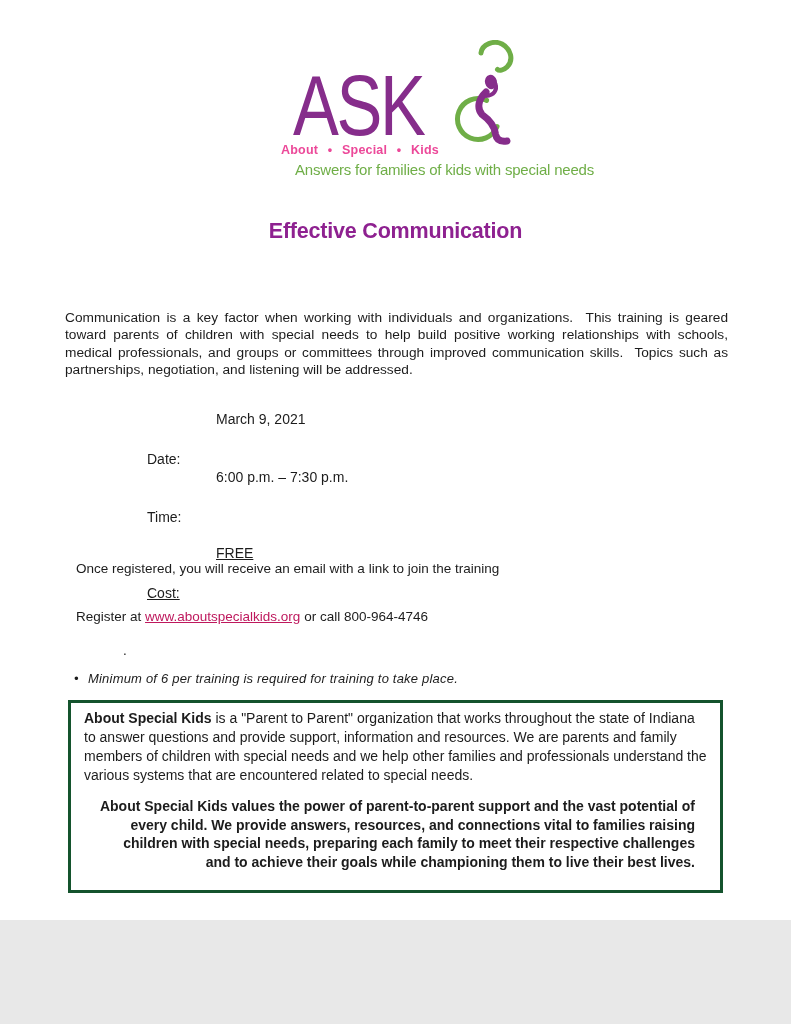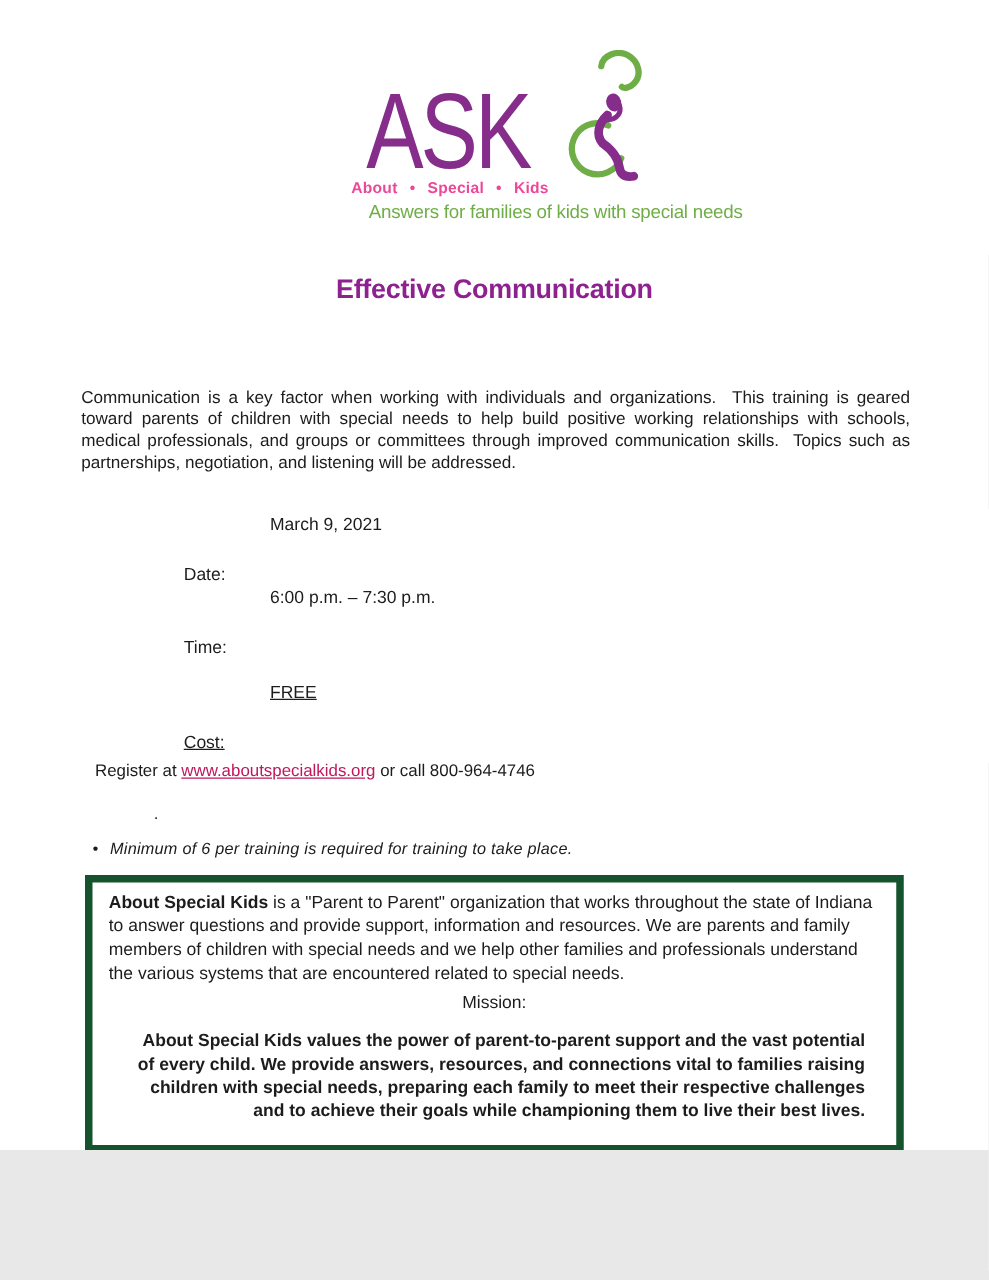--- a/index.html
+++ b/index.html
@@ -63,21 +63,21 @@
   .register-line{ position:absolute; left:76px;  top:595px; font-size:13.5px; }
   .register-line a { color:#be185d; text-decoration:underline; }
   .stray-period { position:absolute; left:123px; top:629px; font-size:13.5px; }
   .min-bullet   { position:absolute; left:74px;  top:658px; font-size:13px; letter-spacing:.2px;font-style:italic; }
   .min-bullet .dot { display:inline-block; width:14px; }
 
   
   .about-box {
     position:absolute; left:68px; top:700px; width:655px;
     box-sizing:border-box;
-    border:6px solid #14532d;
+    border:3px solid #14532d;
     padding:6px 13px 7px 13px;
     font-size:14px; line-height:19px;
   }
   .about-box .org-para { margin:0; text-align:left; }
   .about-box .mission-label { margin:4px 0 0 0; text-align:center; font-weight:400; }
   .about-box .mission-text  { margin:12px; text-align:right; font-weight:700; line-height:18.6px; }
 </style>
 </head>
 <body>
 
@@ -115,26 +115,26 @@
     <div class="detail-row">
       <span class="dlabel">Time:</span>
       <span class="dvalue">6:00 p.m. – 7:30 p.m.</span>
     </div>
     <div class="detail-row gap-lg">
       <span class="dlabel">Cost:</span>
       <span class="dvalue">FREE</span>
     </div>
   </div>
 
+  <p class="once-line">Once registered, you will receive an email with a link to join the training</p>
 
   <p class="register-line"><span>Register at </span><a>www.aboutspecialkids.org</a><span> or call 800-964-4746</span></p>
 
   <p class="stray-period">.</p>
 
   <p class="min-bullet"><span class="dot">•</span><span>Minimum of 6 per training is required for training to take place.</span></p>
 
   <div class="about-box">
     <p class="org-para"><b>About Special Kids</b><span> is a "Parent to Parent" organization that works throughout the state of Indiana to answer questions and provide support, information and resources. We are parents and family members of children with special needs and we help other families and professionals understand the various systems that are encountered related to special needs.</span></p>
-    <p class="mission-label">Mission:</p>
     <p class="mission-text">About Special Kids values the power of parent-to-parent support and the vast potential of every child. We provide answers, resources, and connections vital to families raising children with special needs, preparing each family to meet their respective challenges and to achieve their goals while championing them to live their best lives.</p>
   </div>
 
 </div>
 
 </body></html>

